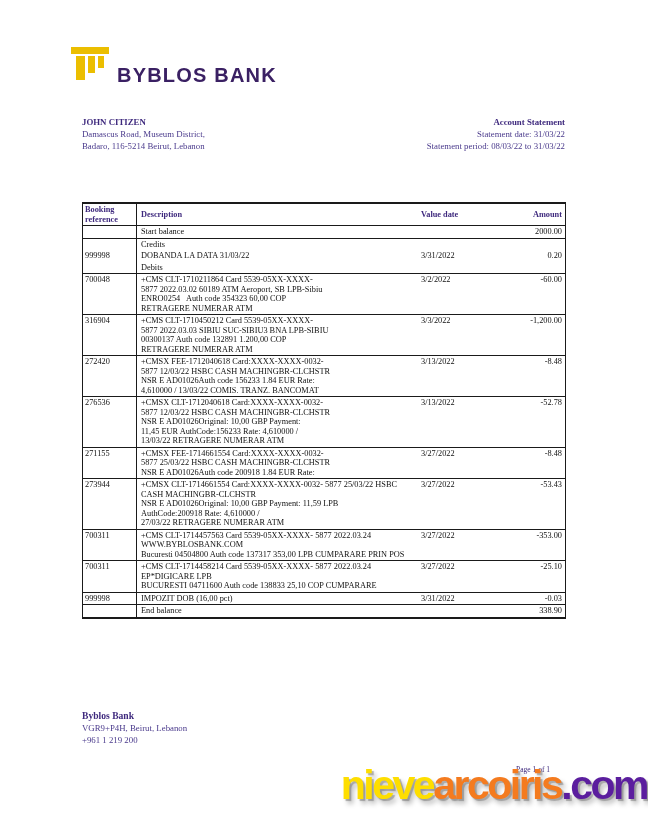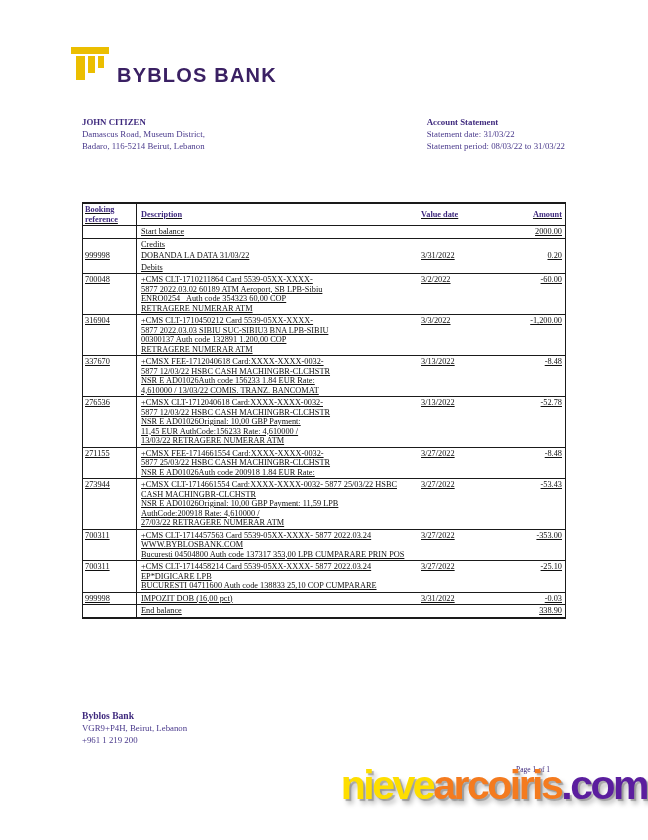--- a/index.html
+++ b/index.html
@@ -18,28 +18,28 @@
   .logo-row { position: absolute; top: 47px; left: 70px; display: flex; align-items: center; gap: 7px; }
   .logo-text {
     font-family: "Liberation Sans", sans-serif;
     font-weight: bold; font-size: 20px; letter-spacing: 1.2px;
     color: #3a2063; padding-top: 6px;
   }
 
   
   .customer-block { position: absolute; top: 117px; left: 82px; font-size: 8.8px; line-height: 11.8px; color: #4a3a8c; }
   .customer-name { font-weight: bold; color: #3f2a7e; }
-  .statement-block { position: absolute; top: 117px; right: 83px; font-size: 8.8px; line-height: 11.8px; color: #4a3a8c; }
+  .statement-block { position: absolute; top: 117px; right: 83px; text-align: right; font-size: 8.8px; line-height: 11.8px; color: #4a3a8c; }
   .statement-title { font-weight: bold; color: #3f2a7e; }
 
   
   .stmt-table {
     position: absolute; left: 82px; top: 202px; width: 484px;
     border: 1px solid #1a1a1a; border-top: 2px solid #1a1a1a; border-bottom: 2px solid #1a1a1a;
-    font-size: 8.3px; line-height: 9.5px; text-decoration: underline;
+    font-size: 8.3px; line-height: 9.5px;
   }
   .trow { display: grid; grid-template-columns: 54px 284px 76px 68px; }
   .trow.b { border-bottom: 1px solid #1a1a1a; }
   .thead { min-height: 22px; align-items: center; font-weight: bold; color: #3f2a7e; border-bottom: 1px solid #1a1a1a; }
   .c-ref  { border-right: 1px solid #1a1a1a; padding: 1px 2px; }
   .c-desc { padding: 1px 4px; }
   .c-desc div { white-space: pre; }
   .c-date { text-align: left; padding: 1px 0; }
   .c-amt  { text-align: right; padding: 1px 3px; }
 
@@ -144,21 +144,21 @@
           <div class="c-desc">
             <div>+CMS CLT-1710450212 Card 5539-05XX-XXXX-</div>
             <div>5877 2022.03.03 SIBIU SUC-SIBIU3 BNA LPB-SIBIU</div>
             <div>00300137 Auth code 132891 1.200,00 COP</div>
             <div>RETRAGERE NUMERAR ATM</div>
           </div>
           <div class="c-date">3/3/2022</div>
           <div class="c-amt">-1,200.00</div>
         </div>
         <div class="trow b">
-          <div class="c-ref">337670</div>
+          <div class="c-ref">272420</div>
           <div class="c-desc">
             <div>+CMSX FEE-1712040618 Card:XXXX-XXXX-0032-</div>
             <div>5877 12/03/22 HSBC CASH MACHINGBR-CLCHSTR</div>
             <div>NSR E AD01026Auth code 156233 1.84 EUR Rate:</div>
             <div>4,610000 / 13/03/22 COMIS. TRANZ. BANCOMAT</div>
           </div>
           <div class="c-date">3/13/2022</div>
           <div class="c-amt">-8.48</div>
         </div>
         <div class="trow b">

